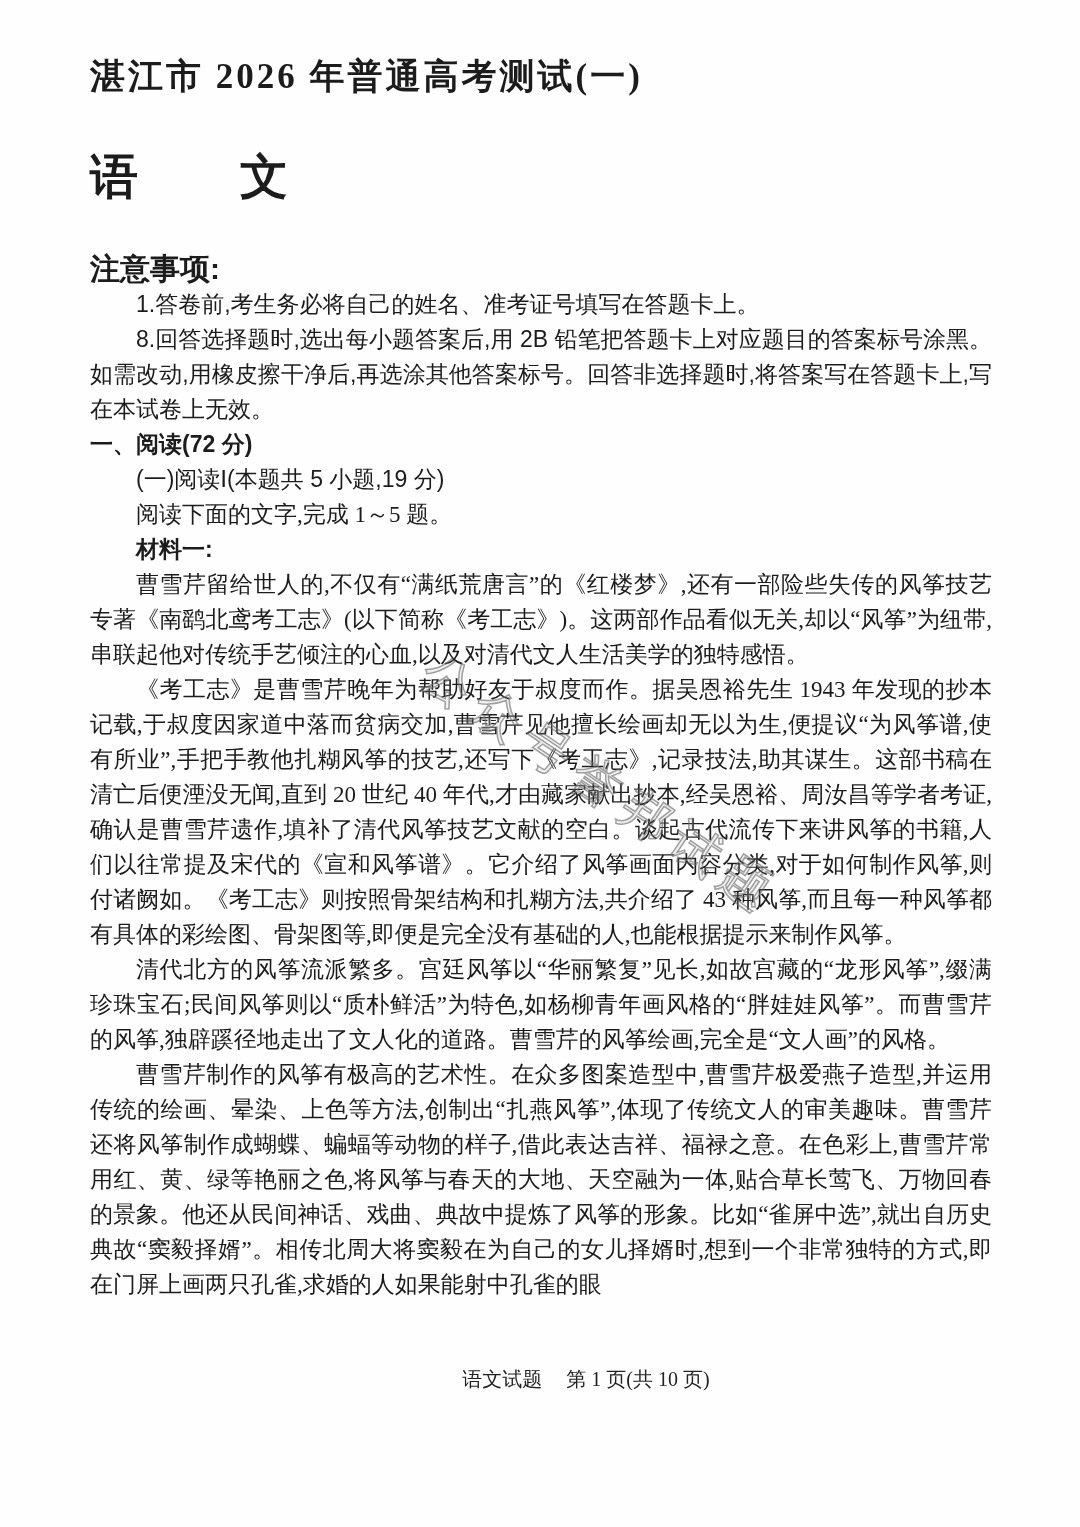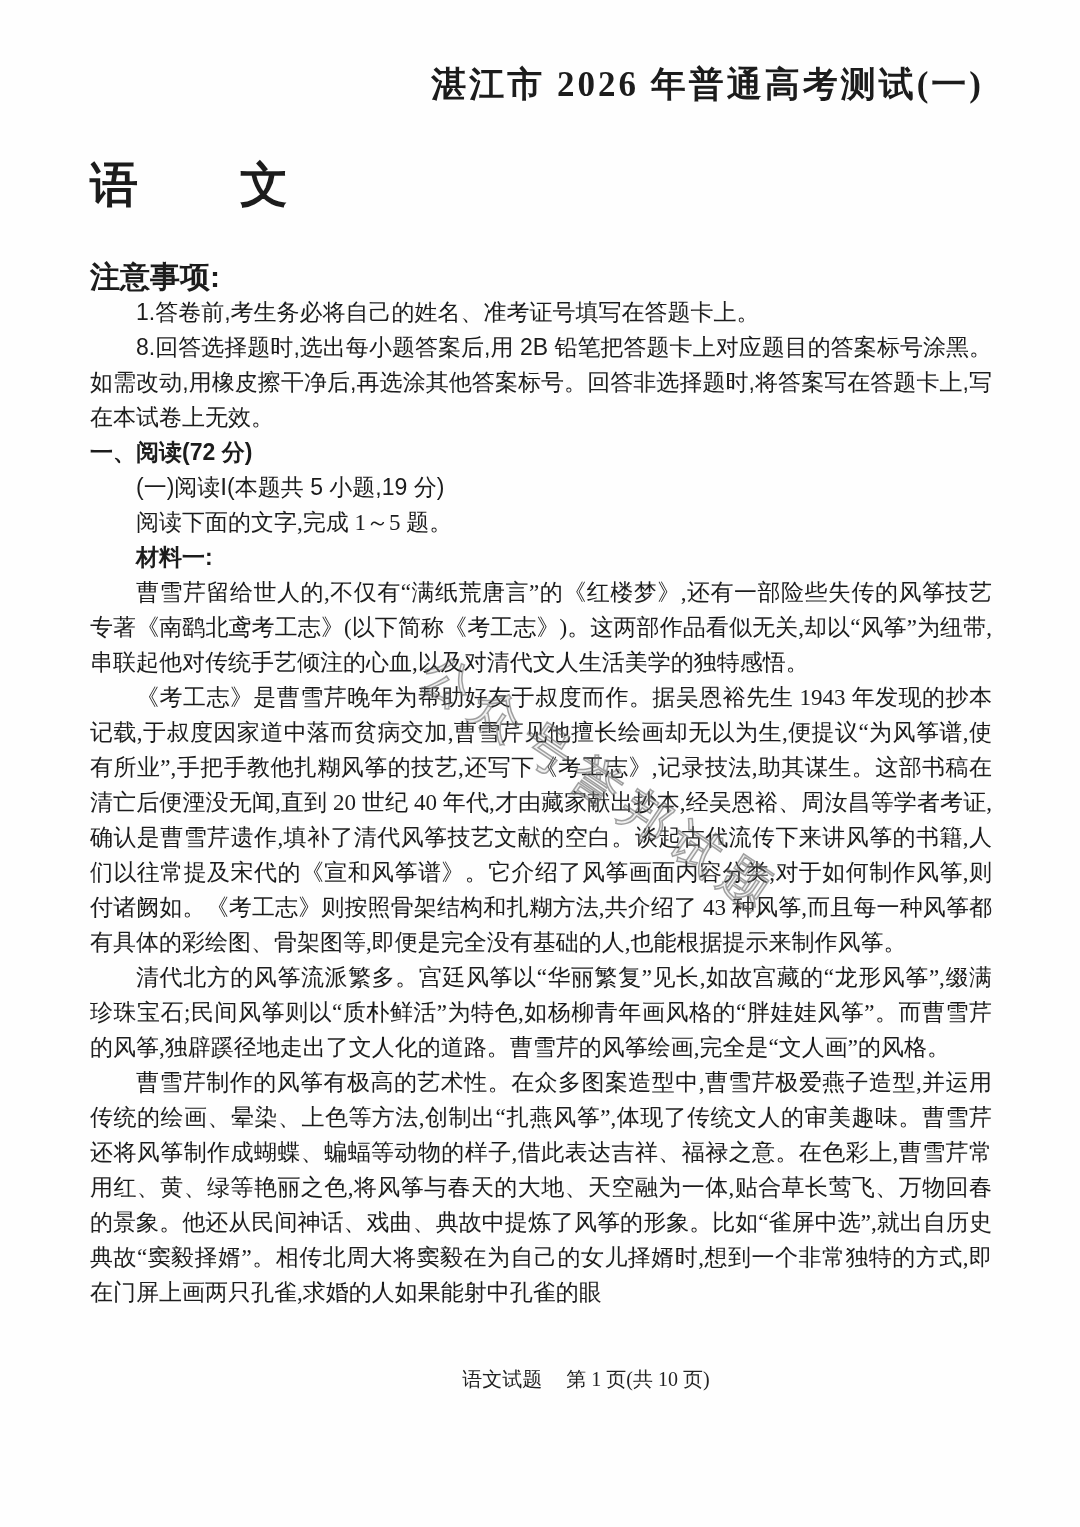--- a/index.html
+++ b/index.html
@@ -7,22 +7,22 @@
     position:relative;
     width:1080px;height:1527px;
     box-sizing:border-box;
     padding:55px 88px 0 90px;
     background:#fefefe;
     overflow:hidden;
     color:#1c1c1c;
     font-family:"Liberation Serif","DejaVu Serif",serif;
   }
   .title{
-    margin:8px;
-    text-align:right;
+    margin:0;
+    text-align:left;
     font-size:35px;
     font-weight:bold;
     letter-spacing:3px;
     line-height:44px;
     font-family:"Liberation Serif","DejaVu Serif",serif;
   }
   .subject{
     margin-top:48px;
     text-align:left;
     font-size:48px;

